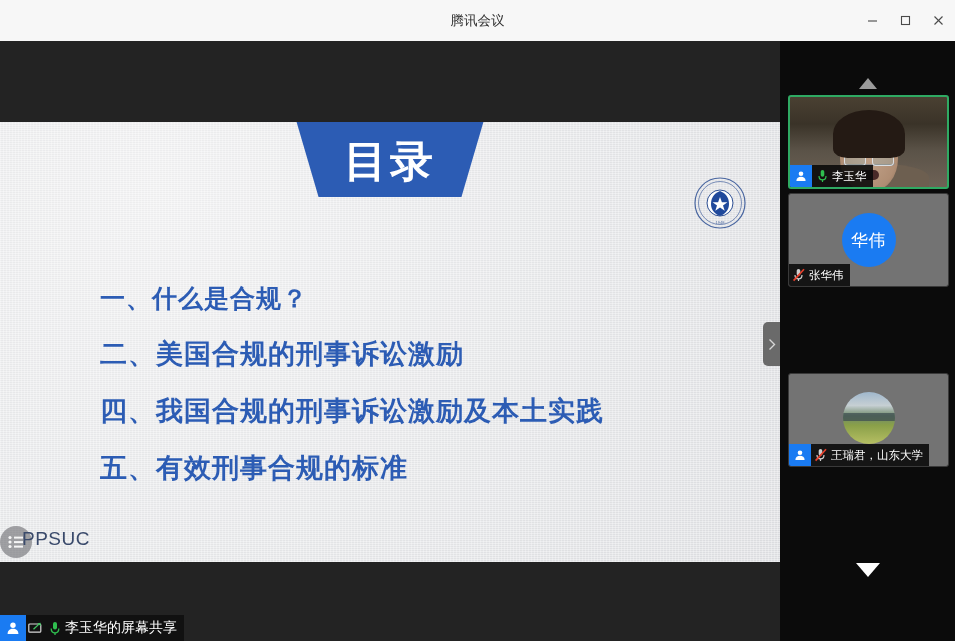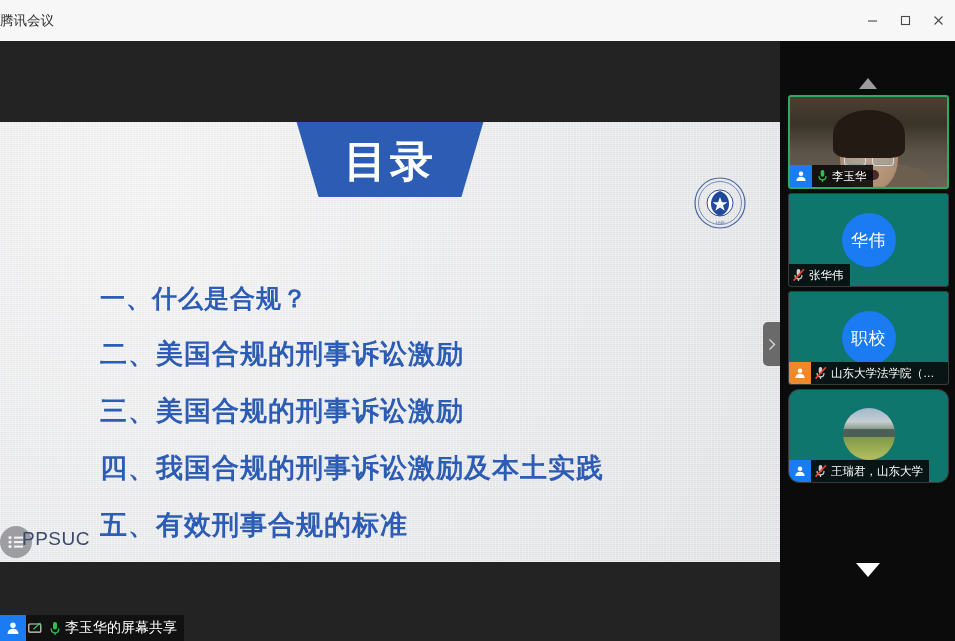--- a/index.html
+++ b/index.html
@@ -25,21 +25,21 @@
     left: 0; top: 0;
     width: 955px; height: 41px;
     background: #f7f7f7;
     border-bottom: 1px solid #e2e2e2;
   }
   .titlebar-text {
     position: absolute;
     left: 0; top: 0;
     width: 955px; height: 41px;
     line-height: 41px;
-    text-align: left;
+    text-align: center;
     font-size: 13.5px;
     color: #2e2e2e;
   }
   .winbtns {
     position: absolute;
     right: 0; top: 0;
     height: 41px;
     display: flex;
     align-items: center;
   }
@@ -258,34 +258,34 @@
     border-right: 12px solid transparent;
     border-top: 14px solid #ffffff;
     z-index: 5;
   }
 
   .tile {
     position: absolute;
     left: 8px;
     width: 159px;
     height: 92px;
-    background: #0f766e;
+    background: #737373;
     border: 1px solid #3a3a3a;
     border-radius: 3px;
     overflow: hidden;
   }
   .tile.speaking {
     border: 2px solid #2faa63;
     width: 157px;
     height: 90px;
   }
   .tile.t1 { top: 54px; }
   .tile.t2 { top: 152px; }
   .tile.t3 { top: 250px; }
-  .tile.t4 { top: 348px; border-radius: 11px; }
+  .tile.t4 { top: 332px; }
   .tile.t5 { top: 446px; }
 
   .tile-video {
     position: absolute;
     inset: 0;
     background:
       linear-gradient(180deg, #4a4032 0%, #3a3328 30%, #5b5348 60%, #6e6256 100%);
   }
   .face {
     position: absolute;
@@ -474,21 +474,20 @@
         <circle cx="26" cy="26" r="21.5" fill="none" stroke="#2d4f93" stroke-width="1" opacity=".6"></circle>
         <circle cx="26" cy="26" r="13" fill="#ffffff" stroke="#2d4f93" stroke-width="1"></circle>
         <path d="M26 14 C33 17 35 22 35 27 C35 33 31 37 26 39 C21 37 17 33 17 27 C17 22 19 17 26 14 Z" fill="#20499b"></path>
         <polygon points="26,20 27.9,25.2 33.4,25.2 29,28.5 30.7,33.8 26,30.6 21.3,33.8 23,28.5 18.6,25.2 24.1,25.2" fill="#ffffff"></polygon>
         <text x="26" y="47" text-anchor="middle" font-size="4" fill="#2d4f93" opacity=".8">1948</text>
       </svg>
 
       <div class="toc">
         <div class="toc-item n1">一、什么是合规？</div>
         <div class="toc-item n2">二、美国合规的刑事诉讼激励</div>
-        <div class="toc-item n3">三、美国合规的刑事诉讼激励</div>
         <div class="toc-item n4">四、我国合规的刑事诉讼激励及本土实践</div>
         <div class="toc-item n5">五、有效刑事合规的标准</div>
       </div>
 
       <div class="slide-menu-icon">
         <svg width="18" height="14" viewBox="0 0 18 14" aria-hidden="true">
           <circle cx="3" cy="2.5" r="1.6" fill="#ffffff" opacity=".9"></circle>
           <rect x="7" y="1.6" width="9" height="2" fill="#ffffff" opacity=".9"></rect>
           <circle cx="3" cy="7" r="1.6" fill="#ffffff" opacity=".9"></circle>
           <rect x="7" y="6.1" width="9" height="2" fill="#ffffff" opacity=".9"></rect>
@@ -572,40 +571,20 @@
             <rect x="4.7" y="1" width="3.6" height="6.8" rx="1.8" fill="#cfcfcf"></rect>
             <path d="M3 6.9 C3 9.6 4.6 10.8 6.5 10.8 C8.4 10.8 10 9.6 10 6.9" fill="none" stroke="#cfcfcf" stroke-width="1.2"></path>
             <line x1="6.5" y1="10.8" x2="6.5" y2="13" stroke="#cfcfcf" stroke-width="1.2"></line>
             <line x1="1.6" y1="12.6" x2="12" y2="1.2" stroke="#e8402c" stroke-width="1.7"></line>
           </svg>
         </div>
         <div class="chip-name">张华伟</div>
       </div>
     </div>
 
-    <div class="tile t3">
-      <div class="avatar-circle">职校</div>
-      <div class="name-chip">
-        <div class="chip-badge orange">
-          <svg width="12" height="12" viewBox="0 0 12 12" aria-hidden="true">
-            <circle cx="6" cy="3.7" r="2.3" fill="#ffffff"></circle>
-            <path d="M1.4 11 C1.4 8 3.5 6.7 6 6.7 C8.5 6.7 10.6 8 10.6 11 Z" fill="#ffffff"></path>
-          </svg>
-        </div>
-        <div class="chip-mic">
-          <svg width="15" height="14" viewBox="0 0 15 14" aria-hidden="true">
-            <rect x="4.7" y="1" width="3.6" height="6.8" rx="1.8" fill="#cfcfcf"></rect>
-            <path d="M3 6.9 C3 9.6 4.6 10.8 6.5 10.8 C8.4 10.8 10 9.6 10 6.9" fill="none" stroke="#cfcfcf" stroke-width="1.2"></path>
-            <line x1="6.5" y1="10.8" x2="6.5" y2="13" stroke="#cfcfcf" stroke-width="1.2"></line>
-            <line x1="1.6" y1="12.6" x2="12" y2="1.2" stroke="#e8402c" stroke-width="1.7"></line>
-          </svg>
-        </div>
-        <div class="chip-name">山东大学法学院（威...</div>
-      </div>
-    </div>
 
     <div class="tile t4">
       <div class="avatar-photo">
         <div class="photo-landscape"></div>
       </div>
       <div class="name-chip">
         <div class="chip-badge blue">
           <svg width="12" height="12" viewBox="0 0 12 12" aria-hidden="true">
             <circle cx="6" cy="3.7" r="2.3" fill="#ffffff"></circle>
             <path d="M1.4 11 C1.4 8 3.5 6.7 6 6.7 C8.5 6.7 10.6 8 10.6 11 Z" fill="#ffffff"></path>

